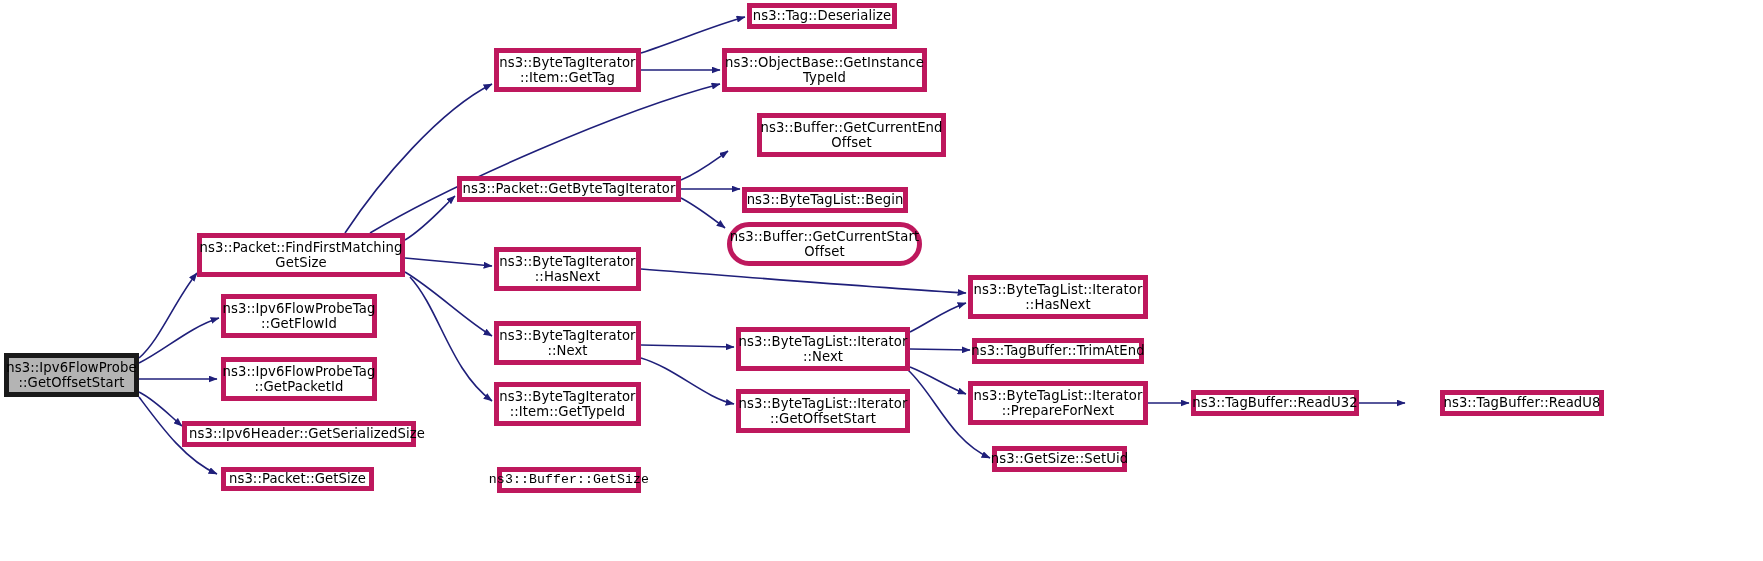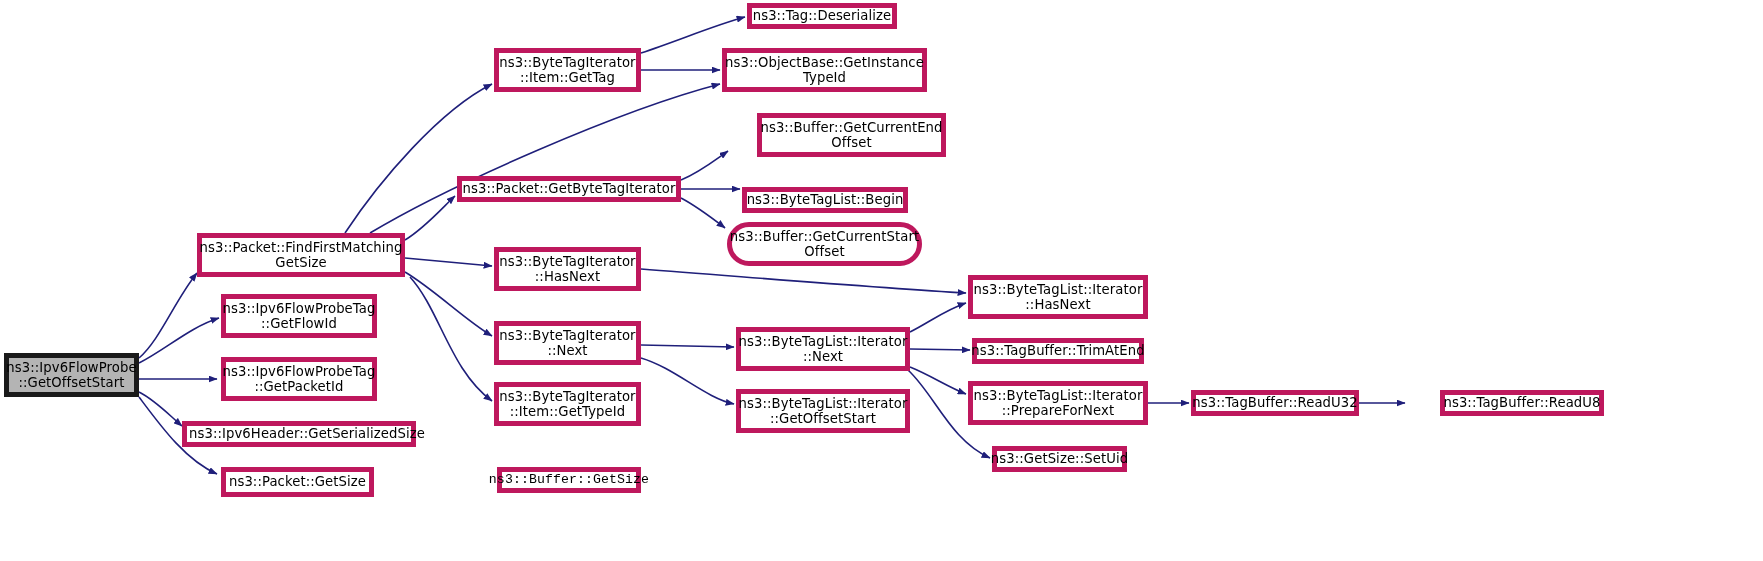--- a/index.html
+++ b/index.html
@@ -90,21 +90,21 @@
   <div id="nodes">
       <div class="node root" style="left: 4px; top: 353px; width: 135px; height: 44px;"><span class="node-label">ns3::Ipv6FlowProbe
 ::GetOffsetStart</span></div>
       <div class="node" style="left: 197px; top: 233px; width: 208px; height: 44px;"><span class="node-label">ns3::Packet::FindFirstMatching
 GetSize</span></div>
       <div class="node" style="left: 221px; top: 294px; width: 156px; height: 44px;"><span class="node-label">ns3::Ipv6FlowProbeTag
 ::GetFlowId</span></div>
       <div class="node" style="left: 221px; top: 357px; width: 156px; height: 44px;"><span class="node-label">ns3::Ipv6FlowProbeTag
 ::GetPacketId</span></div>
       <div class="node" style="left: 182px; top: 421px; width: 234px; height: 26px; padding-left: 20px;"><span class="node-label">ns3::Ipv6Header::GetSerializedSize</span></div>
-      <div class="node" style="left: 221px; top: 467px; width: 153px; height: 30px;"><span class="node-label">ns3::Packet::GetSize</span></div>
+      <div class="node" style="left: 221px; top: 467px; width: 153px; height: 24px;"><span class="node-label">ns3::Packet::GetSize</span></div>
       <div class="node" style="left: 494px; top: 48px; width: 147px; height: 44px;"><span class="node-label">ns3::ByteTagIterator
 ::Item::GetTag</span></div>
       <div class="node" style="left: 457px; top: 176px; width: 224px; height: 26px;"><span class="node-label">ns3::Packet::GetByteTagIterator</span></div>
       <div class="node" style="left: 494px; top: 247px; width: 147px; height: 44px;"><span class="node-label">ns3::ByteTagIterator
 ::HasNext</span></div>
       <div class="node" style="left: 494px; top: 321px; width: 147px; height: 44px;"><span class="node-label">ns3::ByteTagIterator
 ::Next</span></div>
       <div class="node" style="left: 494px; top: 382px; width: 147px; height: 44px;"><span class="node-label">ns3::ByteTagIterator
 ::Item::GetTypeId</span></div>
       <div class="node" style="left: 497px; top: 467px; width: 144px; height: 26px; font-family: Liberation Mono, monospace;"><span class="node-label">ns3::Buffer::GetSize</span></div>

